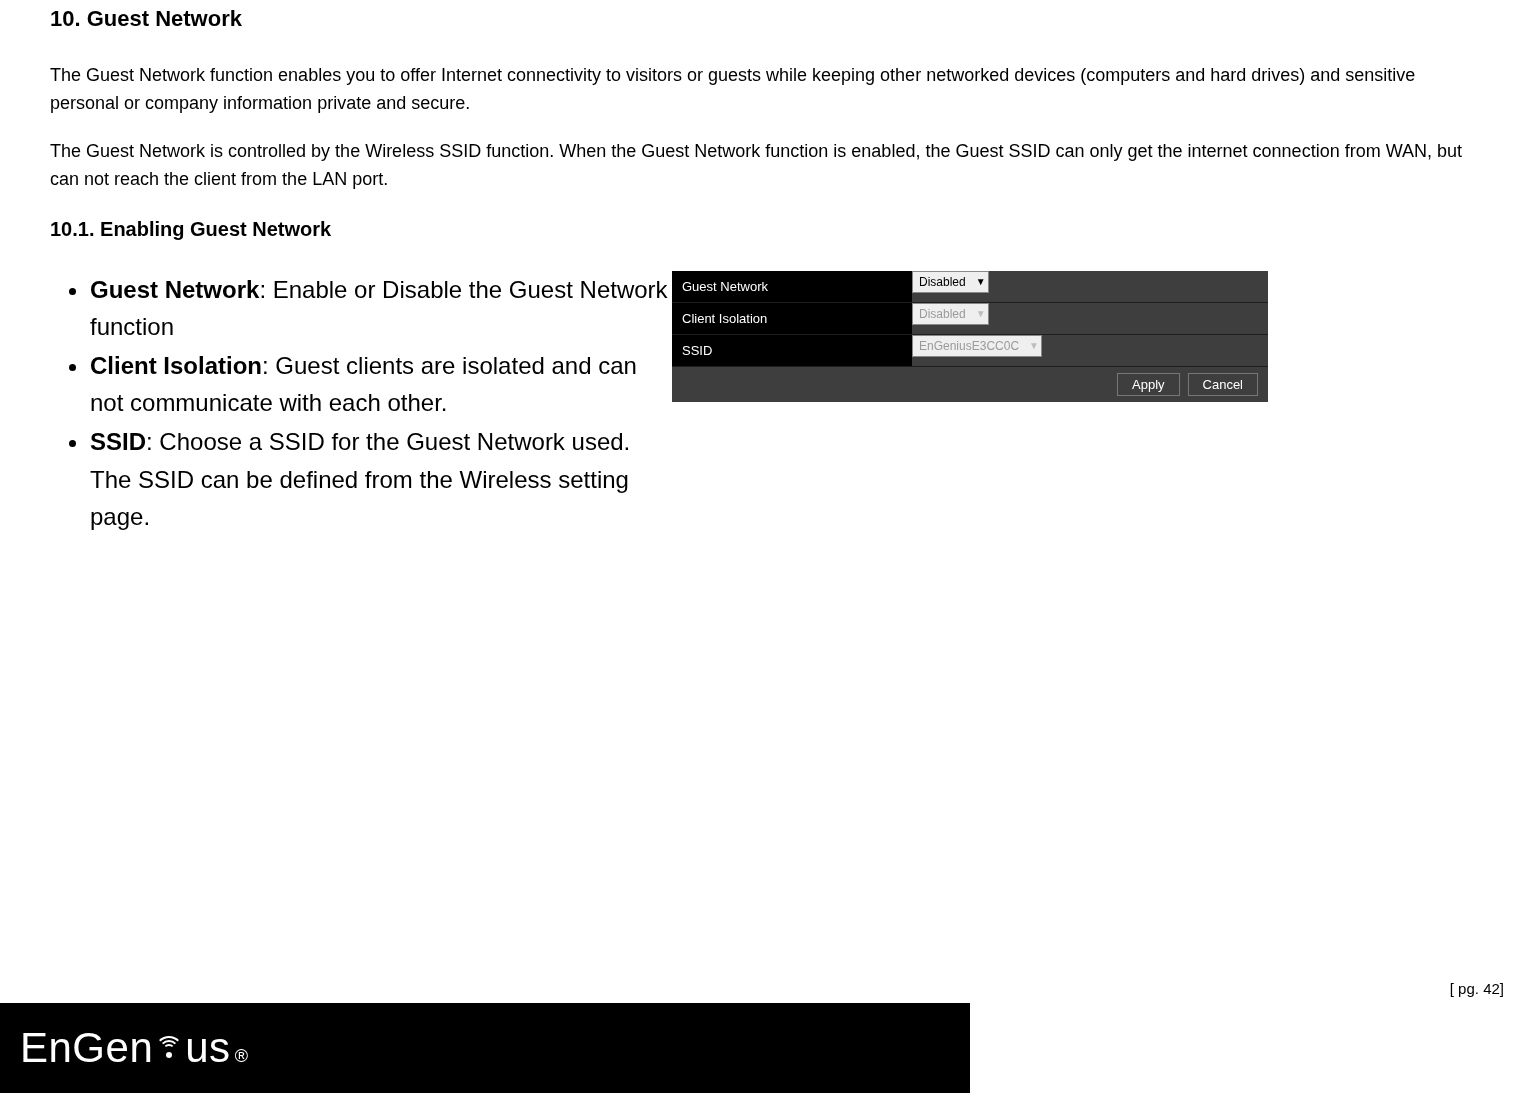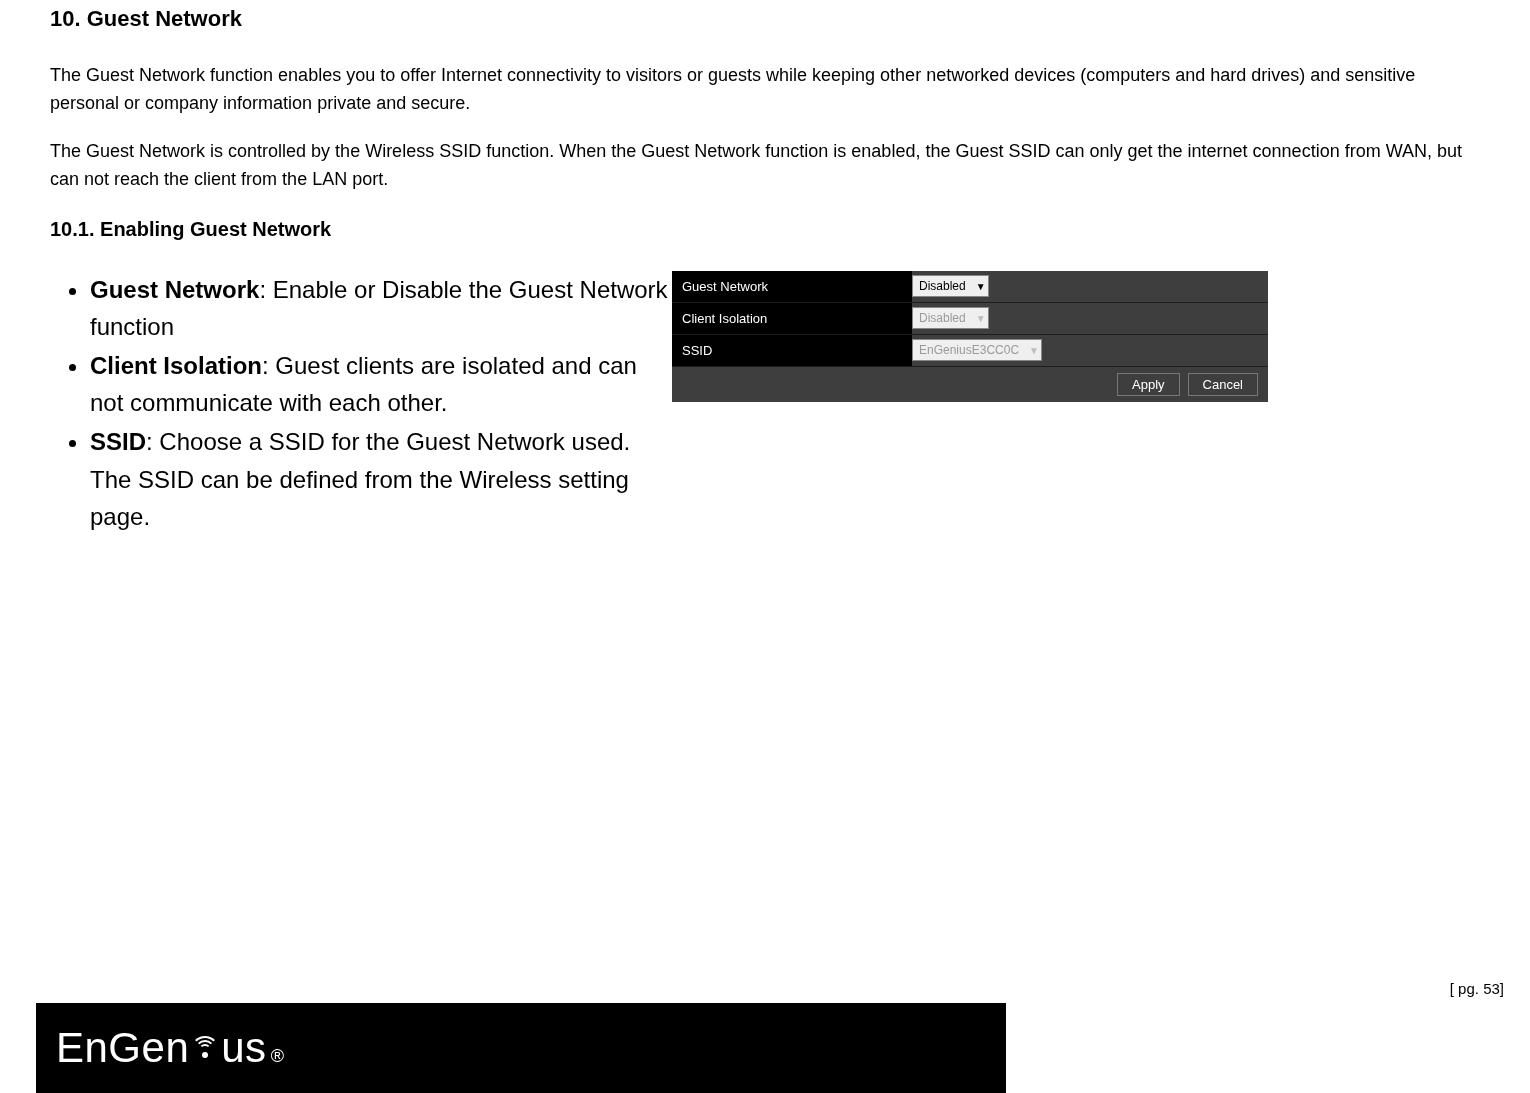--- a/index.html
+++ b/index.html
@@ -12,29 +12,29 @@
   .left-col { flex: 0 0 622px; }
   .right-col { flex: 1; }
   ul.feature-list { list-style: disc; padding-left: 40px; }
   ul.feature-list li { font-size: 24px; line-height: 1.55; margin-bottom: 2px; }
   ul.feature-list li .term { font-weight: 700; }
   p.apply-text { font-size: 18px; margin-top: 28px; line-height: 1.55; }
   .config-panel { width: 596px; background: #3e3e3e; color: #fff; font-family: Tahoma, Arial, sans-serif; font-size: 13px; }
   .config-row { display: flex; align-items: center; border-bottom: 1px solid #1e1e1e; height: 32px; }
   .config-row:last-of-type { border-bottom: none; }
   .config-row .label-cell { width: 240px; padding-left: 10px; background: #000; height: 100%; display:flex; align-items:center; color:#fff; }
-  .config-row .field-cell { flex: 1; padding-left: 0; height:100%; display:flex; align-items:center; }
+  .config-row .field-cell { flex: 1; padding-left: 0; height:100%; display:flex; align-items:flex-start; }
   .fake-select { background: #efefef; color: #000; border: 1px solid #888; font-size: 12px; height: 22px; display: inline-flex; align-items: center; padding: 0 2px 0 6px; font-family: Tahoma, Arial, sans-serif; }
   .fake-select.disabled { color: #9a9a9a; }
   .fake-select .arrow { margin-left: 10px; font-size: 10px; }
   .fake-select.disabled .arrow { color:#bdbdbd; }
   .button-row { display:flex; justify-content:flex-end; padding: 6px 10px 6px 0; gap: 0; background:#3e3e3e; }
   .btn { background: #3e3e3e; color: #fff; border: 1px solid #777; font-size: 13px; padding: 3px 14px; font-family: Tahoma, Arial, sans-serif; cursor:pointer; }
   .btn + .btn { margin-left: 8px; }
-  .footer { position: absolute; left: 0; bottom: 0; width: 100%; padding-left: 36px; }
+  .footer { position: absolute; left: 0; bottom: 0; width: 100%; }
   .footer-bar { display:flex; align-items:flex-end;}
   .logo-block { background: #000; color: #fff; width: 970px; height: 90px; display:flex; align-items:center; padding-left: 20px; }
   .logo-text { font-family: Arial, sans-serif; font-size: 42px; font-weight: 400; letter-spacing: 0.5px; display:flex; align-items:baseline; }
   .wifi-icon { display:inline-block; position:relative; width: 30px; height: 38px; margin: 0 1px; }
   .wifi-icon::before { content:""; position:absolute; bottom:4px; left:50%; transform:translateX(-50%); width:6px; height:6px; background:#fff; border-radius:50%; }
   .wifi-icon .arc { position:absolute; left:50%; transform:translateX(-50%); border:2px solid #fff; border-bottom:none; border-left-color:transparent; border-right-color:transparent; border-radius:50% 50% 0 0 / 100% 100% 0 0; }
   .wifi-icon .a1 { width:12px; height:6px; bottom:12px; }
   .wifi-icon .a2 { width:20px; height:10px; bottom:12px; }
   .wifi-icon .a3 { width:28px; height:14px; bottom:12px; }
   .reg { font-size: 18px; vertical-align: super; margin-left:4px; }
@@ -97,21 +97,21 @@
         </div>
         <div class="button-row">
           <button class="btn">Apply</button>
           <button class="btn">Cancel</button>
         </div>
       </div>
     </div>
   </div>
 </div>
 
-<div class="page-num">[ pg. 53]</div>
+<div class="page-num">[ pg. 42]</div>
 
 <div class="footer">
   <div class="footer-bar">
     <div class="logo-block">
       <span class="logo-text">
         <span>EnGen</span>
           <span class="wifi-icon">
             <span class="arc a1"></span>
             <span class="arc a2"></span>
             <span class="arc a3"></span>

